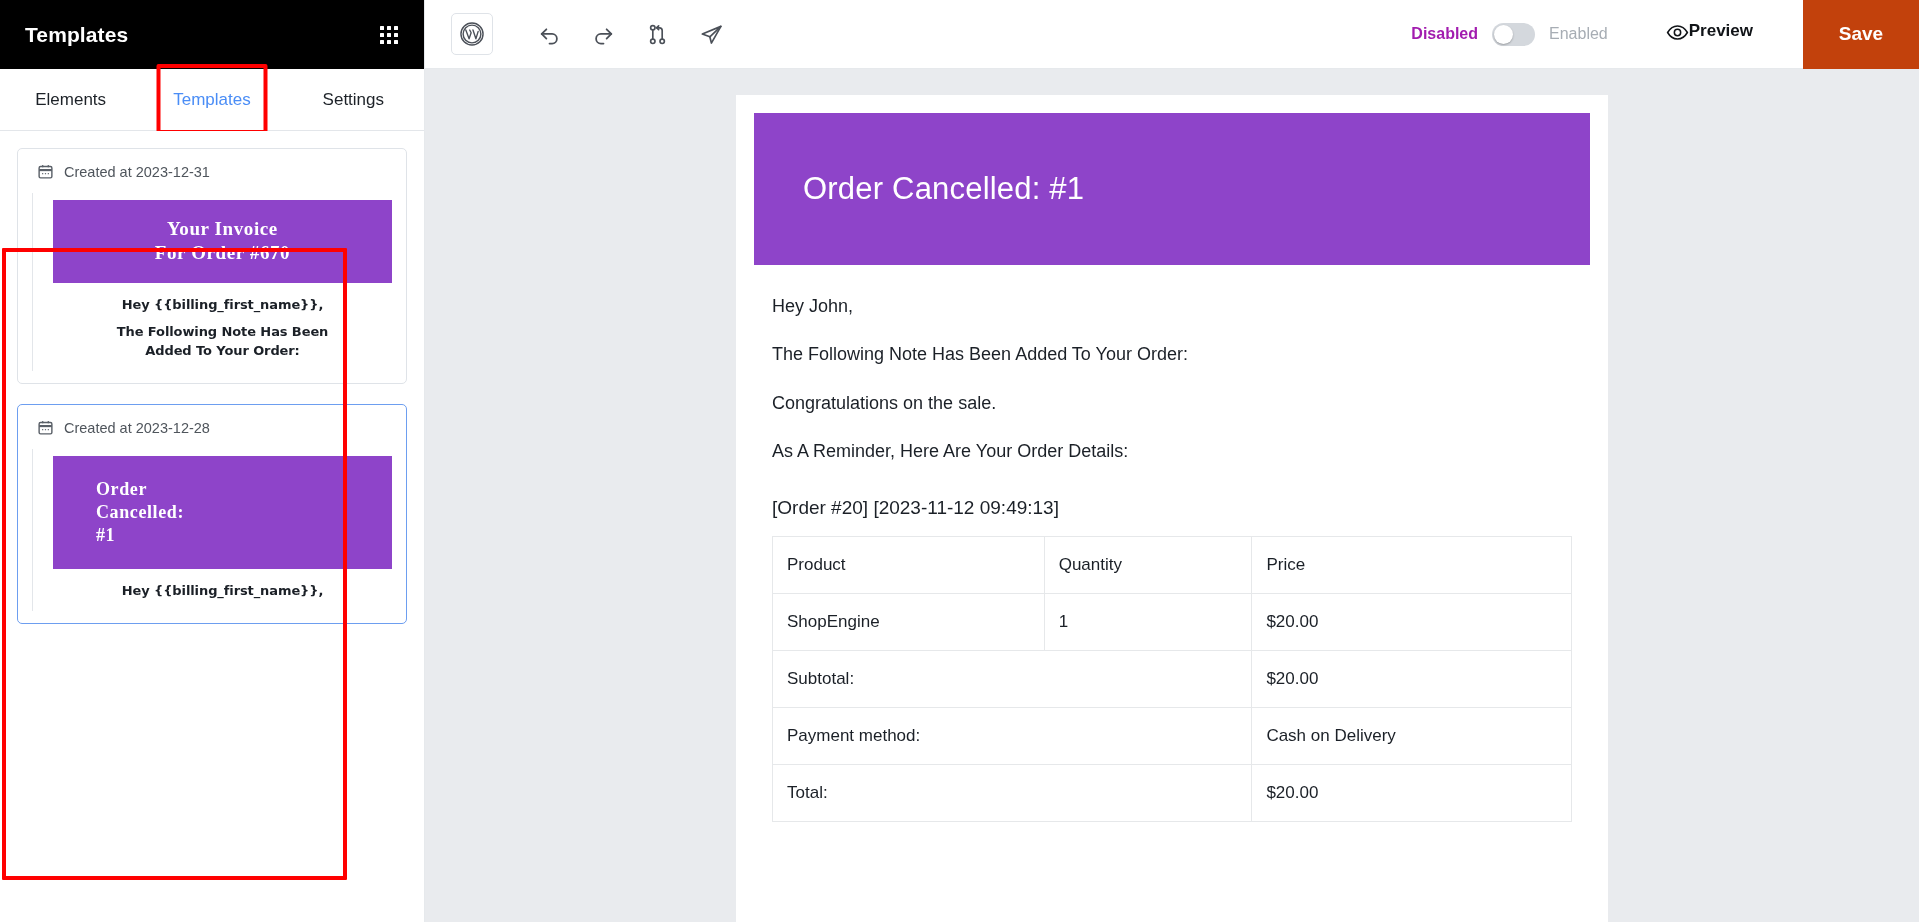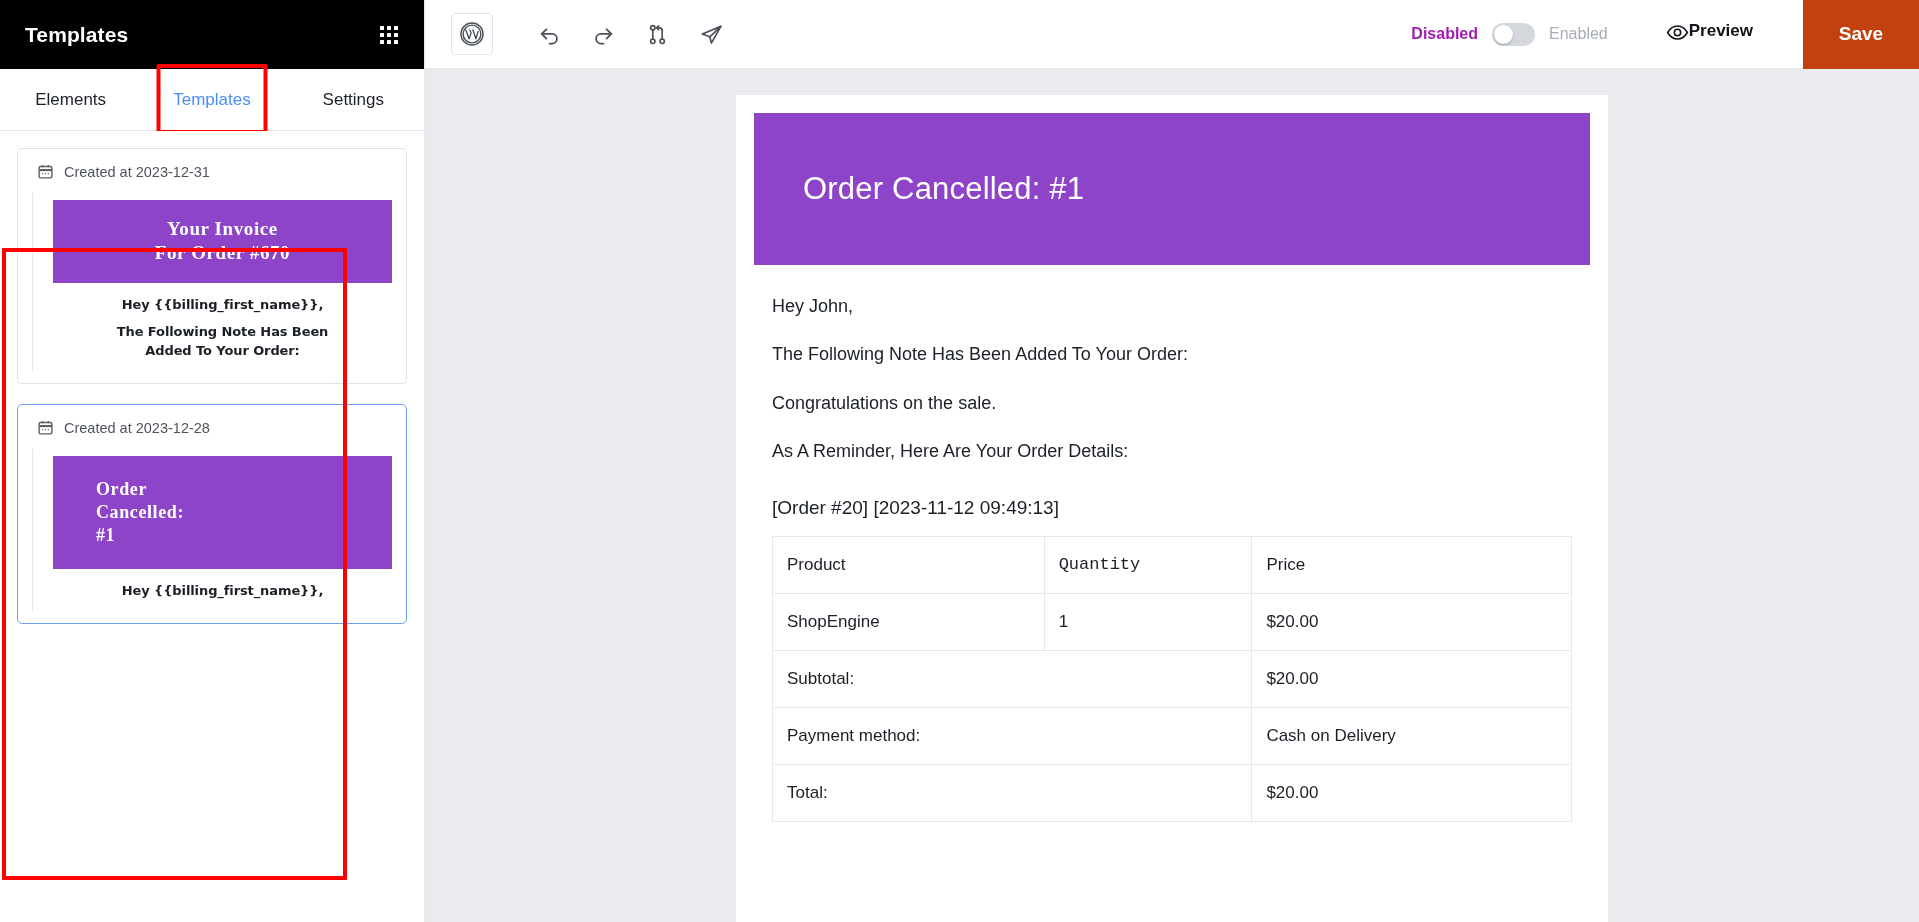--- a/index.html
+++ b/index.html
@@ -275,21 +275,21 @@
     color: #1b2027;
     font-weight: 400;
     text-align: left;
     height: 54px;
     vertical-align: middle;
     margin-left: 36px;
   }
   table.order-table th { font-weight: 400; }
   td.bold, th.bold { font-weight: 700; }
   .col-a { width: 34%; }
-  .col-b { width: 26%; font-family: Liberation Mono, monospace; }
+  .col-b { width: 26%; }
   .col-c { width: 40%; }
 </style>
 </head>
 <body>
 
 <div class="app">
 
   <aside class="left-panel">
 
     <div class="panel-header">

